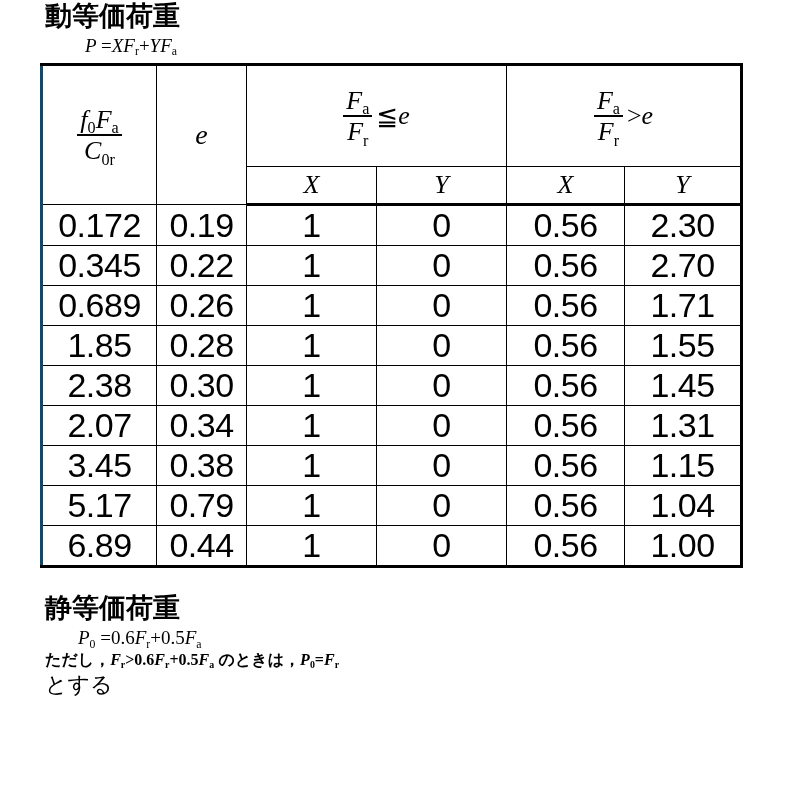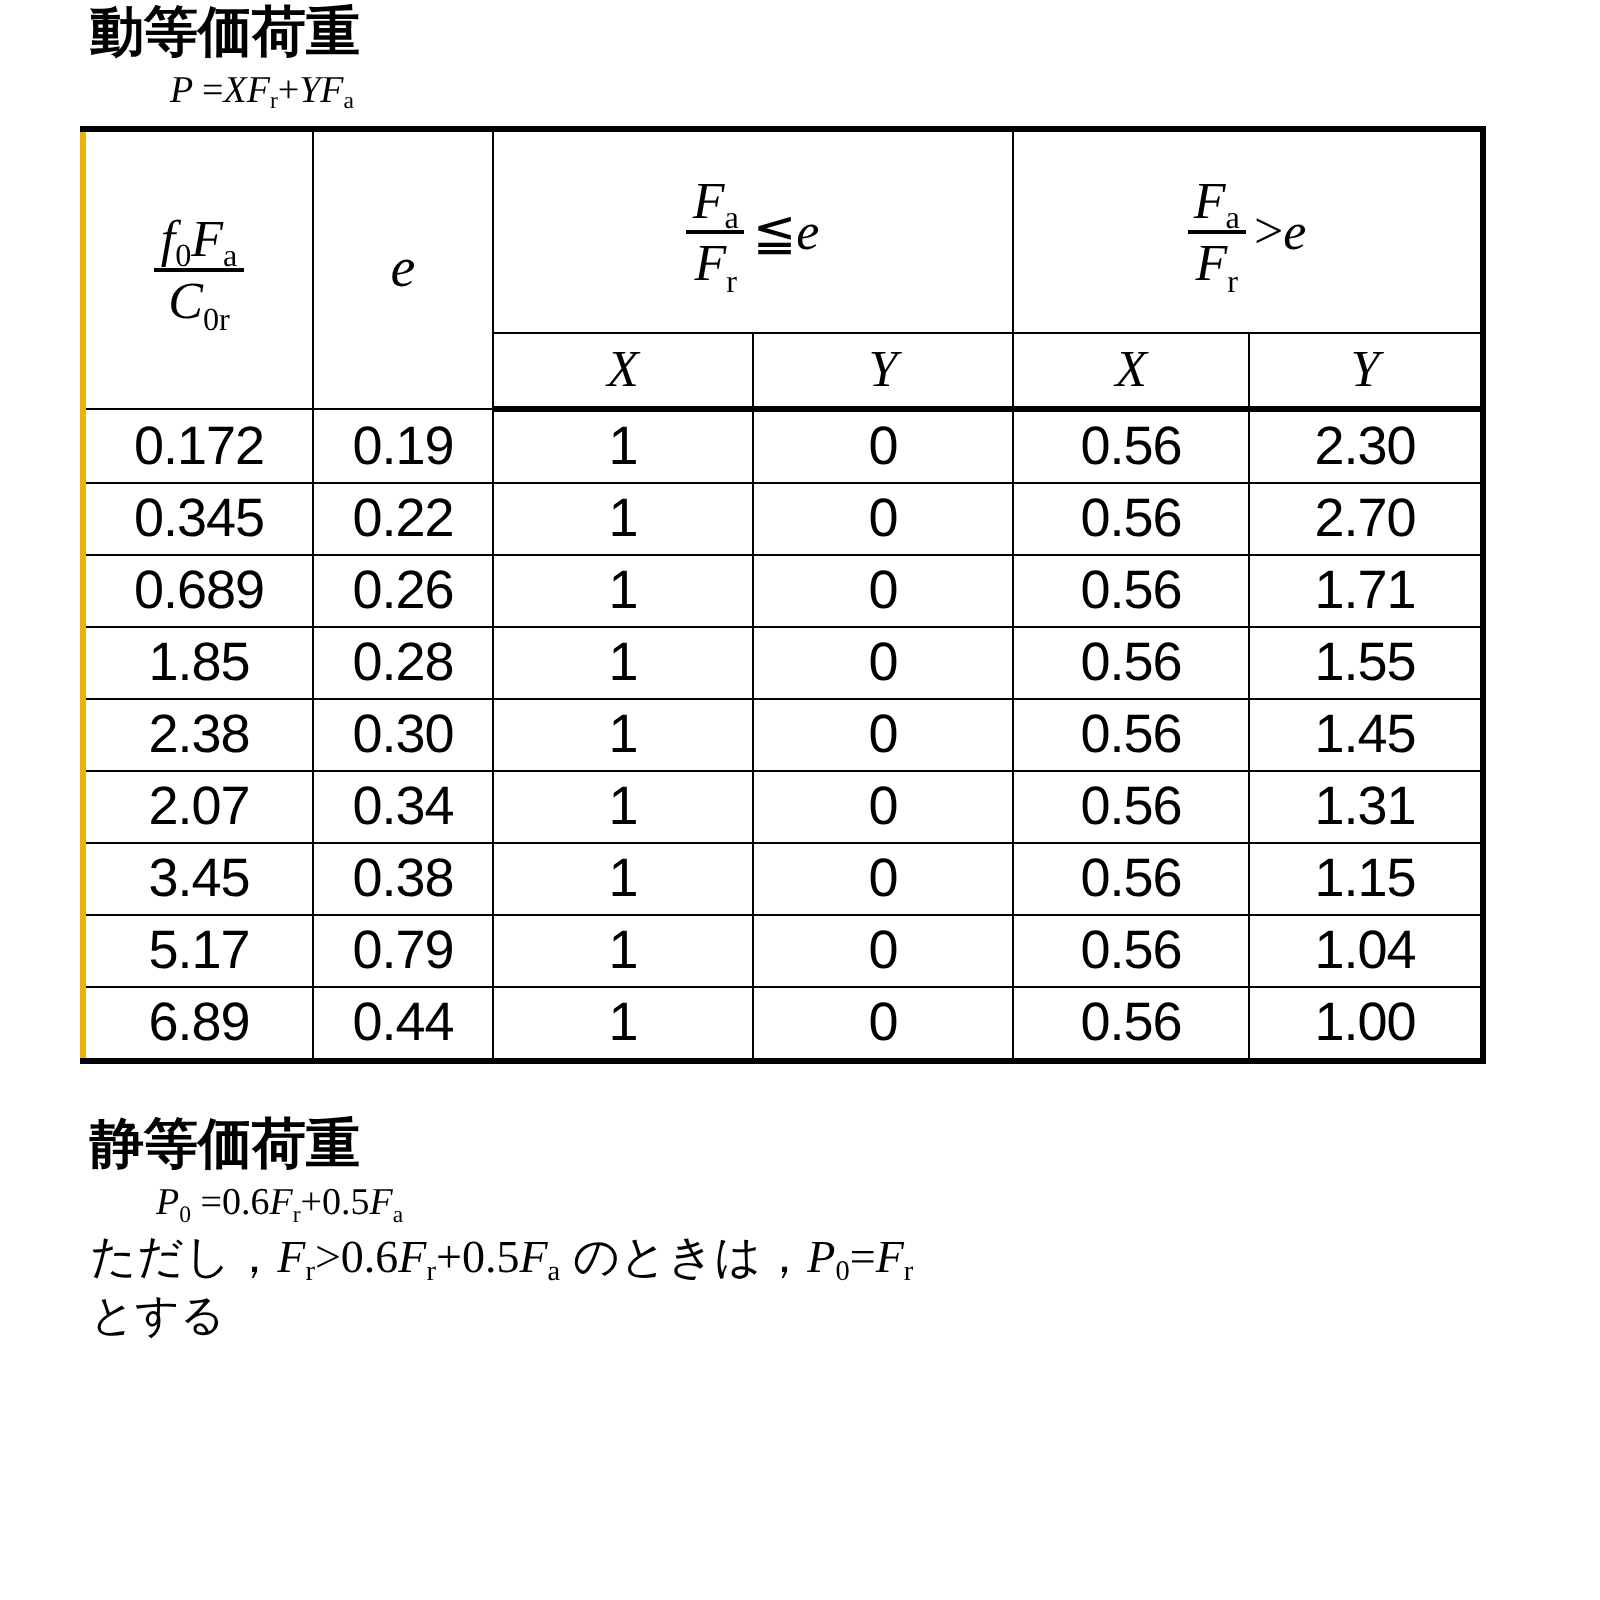--- a/index.html
+++ b/index.html
@@ -61,21 +61,21 @@
     table-layout: fixed;
   }
   table.main td, table.main th {
     border: 1px solid #000000;
     padding: 0;
     text-align: center;
     vertical-align: middle;
   }
   table.main .outer-top { border-top: 3px solid #000; }
   table.main .outer-bottom { border-bottom: 3px solid #000; }
-  table.main .outer-left { border-left: 3px solid #eab308; }
+  table.main .outer-left { border-left: 3px solid #0c4a6e; }
   table.main .outer-right { border-right: 3px solid #000; }
   table.main .thick-bottom { border-bottom: 3px solid #000; }
 
   .hdr-cell {
     font-family: "Liberation Serif", serif;
     font-size: 26px;
     height: 100px;
   }
   .hdr-sub {
     font-family: "Liberation Serif", serif;
@@ -107,30 +107,31 @@
     vertical-align: middle;
     padding-left: 4px;
   }
   .e-it {
     font-style: italic;
     vertical-align: middle;
   }
 
   .data-cell {
     font-family: "Liberation Sans", sans-serif;
-    font-size: 27px;
+    font-size: 34px;
     height: 35px;
     letter-spacing: -0.5px;
   }
 
   .note {
-    font-size: 23px;
+    font-size: 16px;
     line-height: 1.3;
     padding-left: 5px;
     white-space: nowrap;
+    font-weight: bold;
   }
   .note .m {
     font-family: "Liberation Serif", serif;
     font-style: italic;
   }
   .note .mn {
     font-family: "Liberation Serif", serif;
     font-style: normal;
   }
   .tail {

